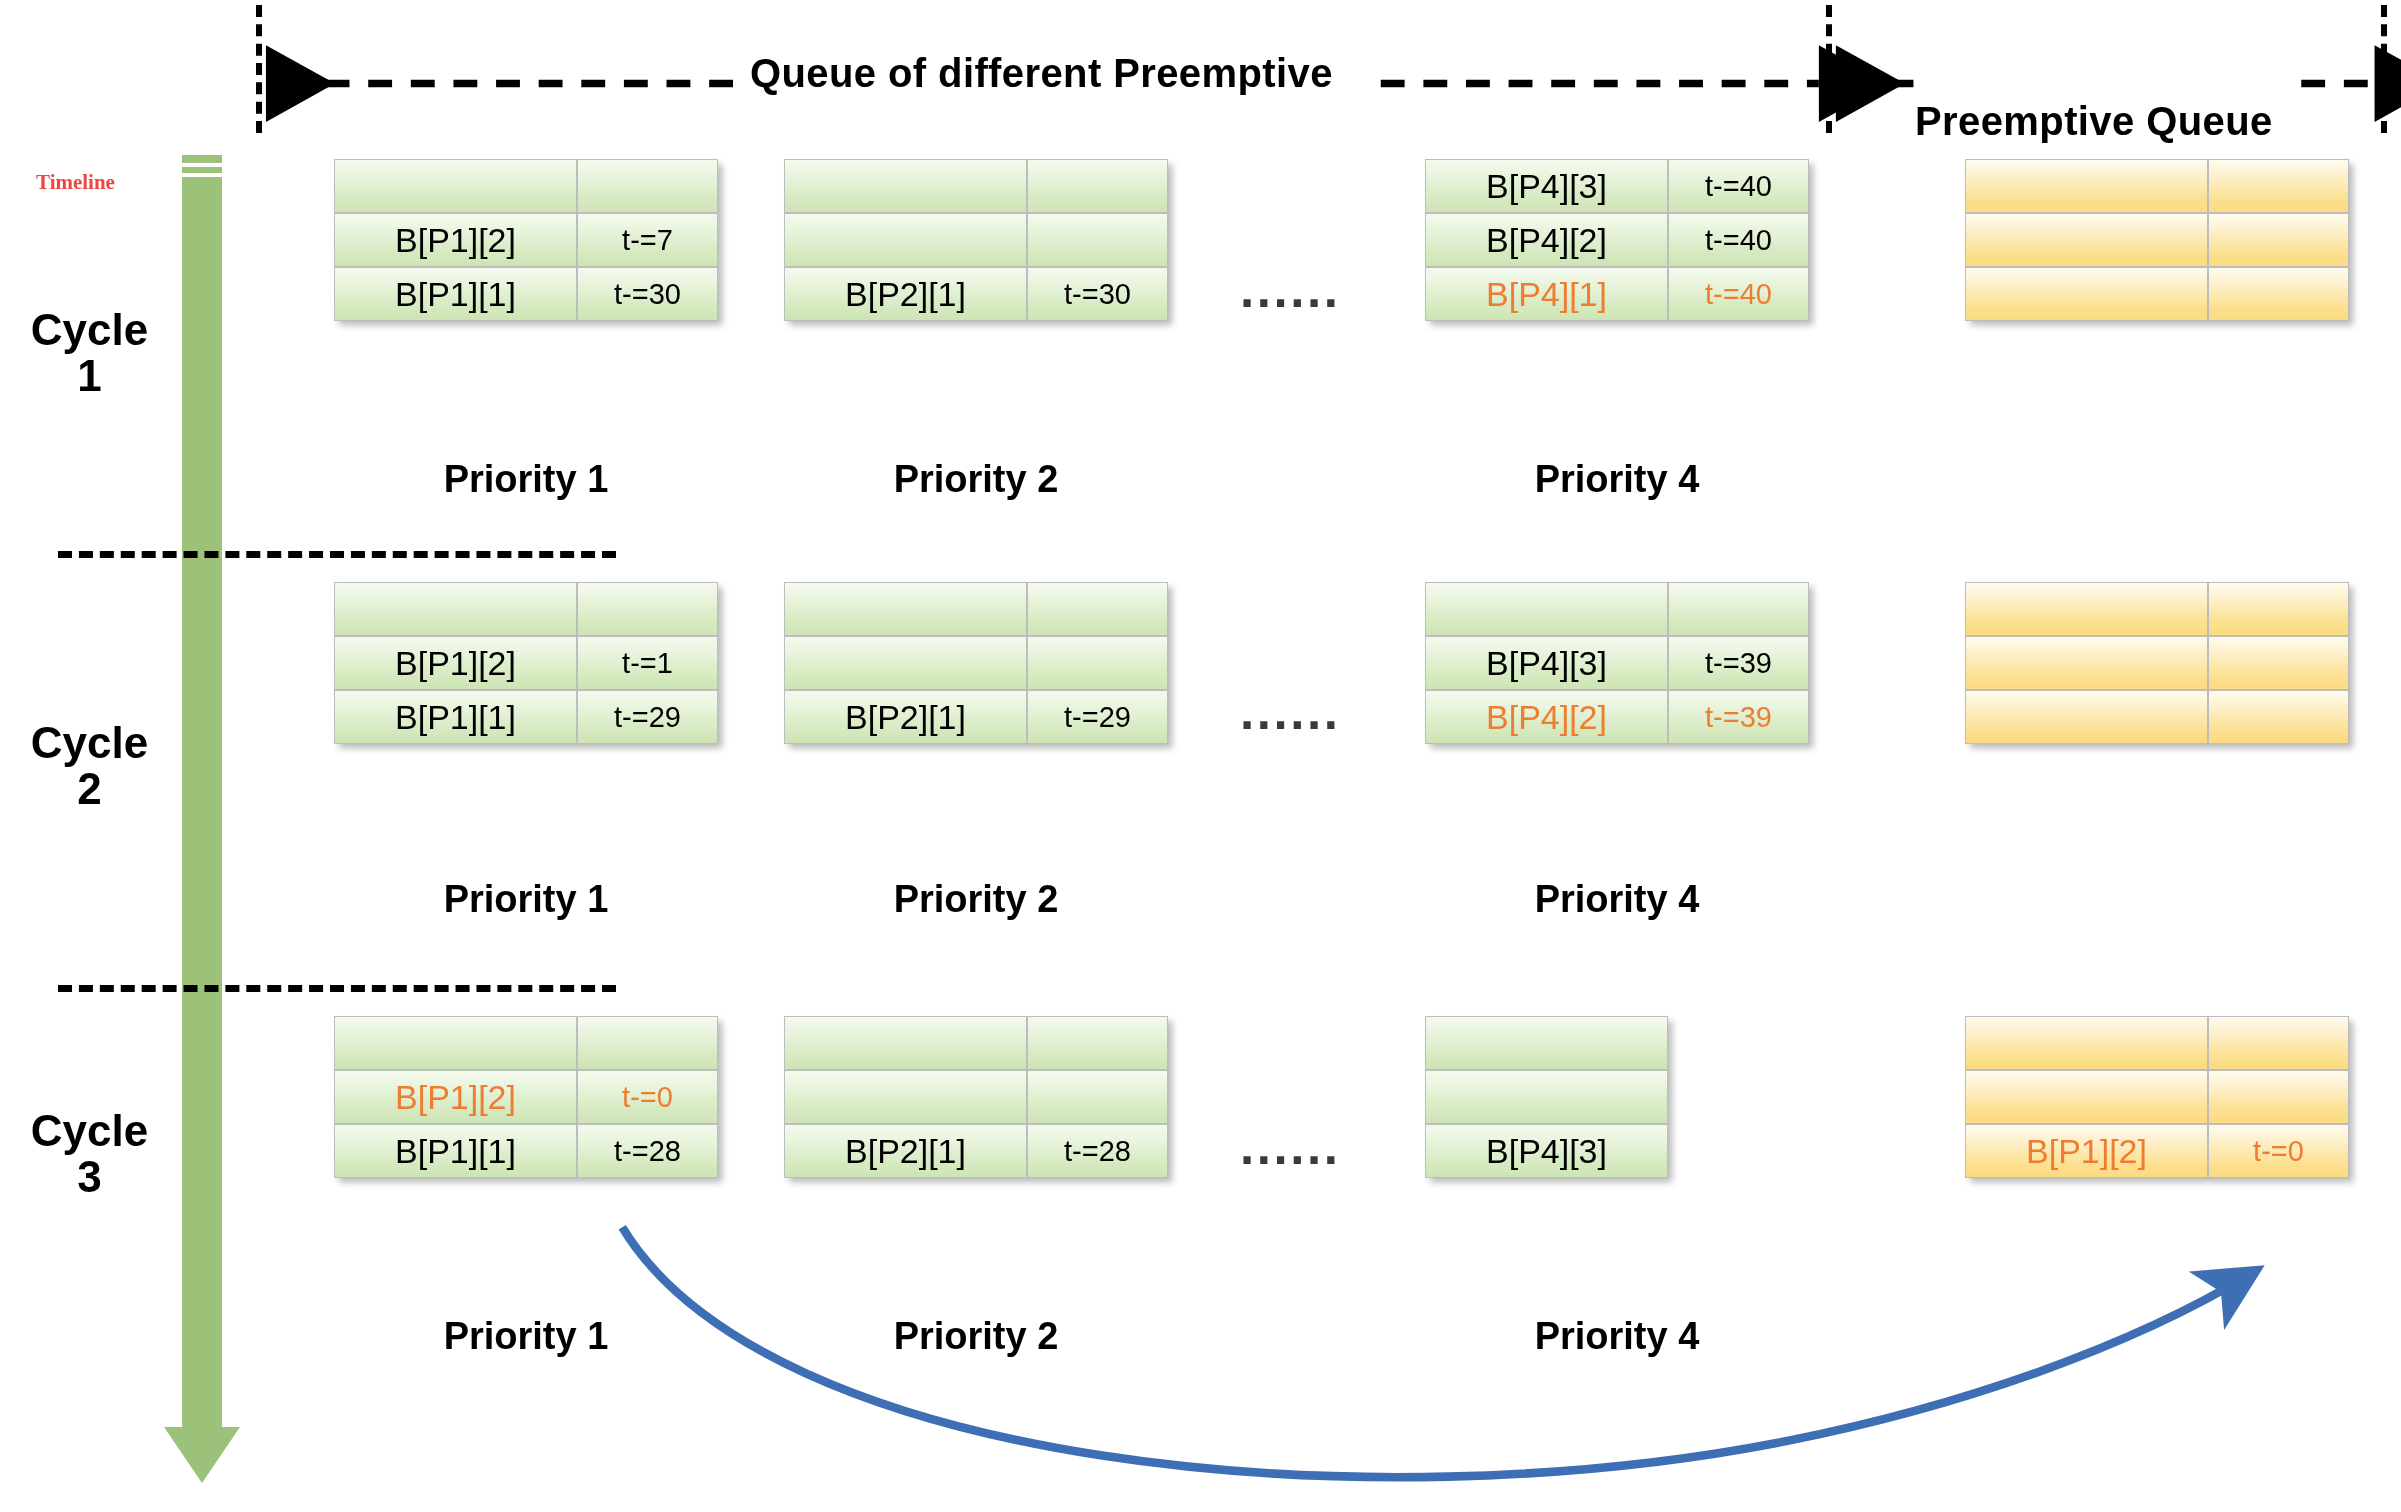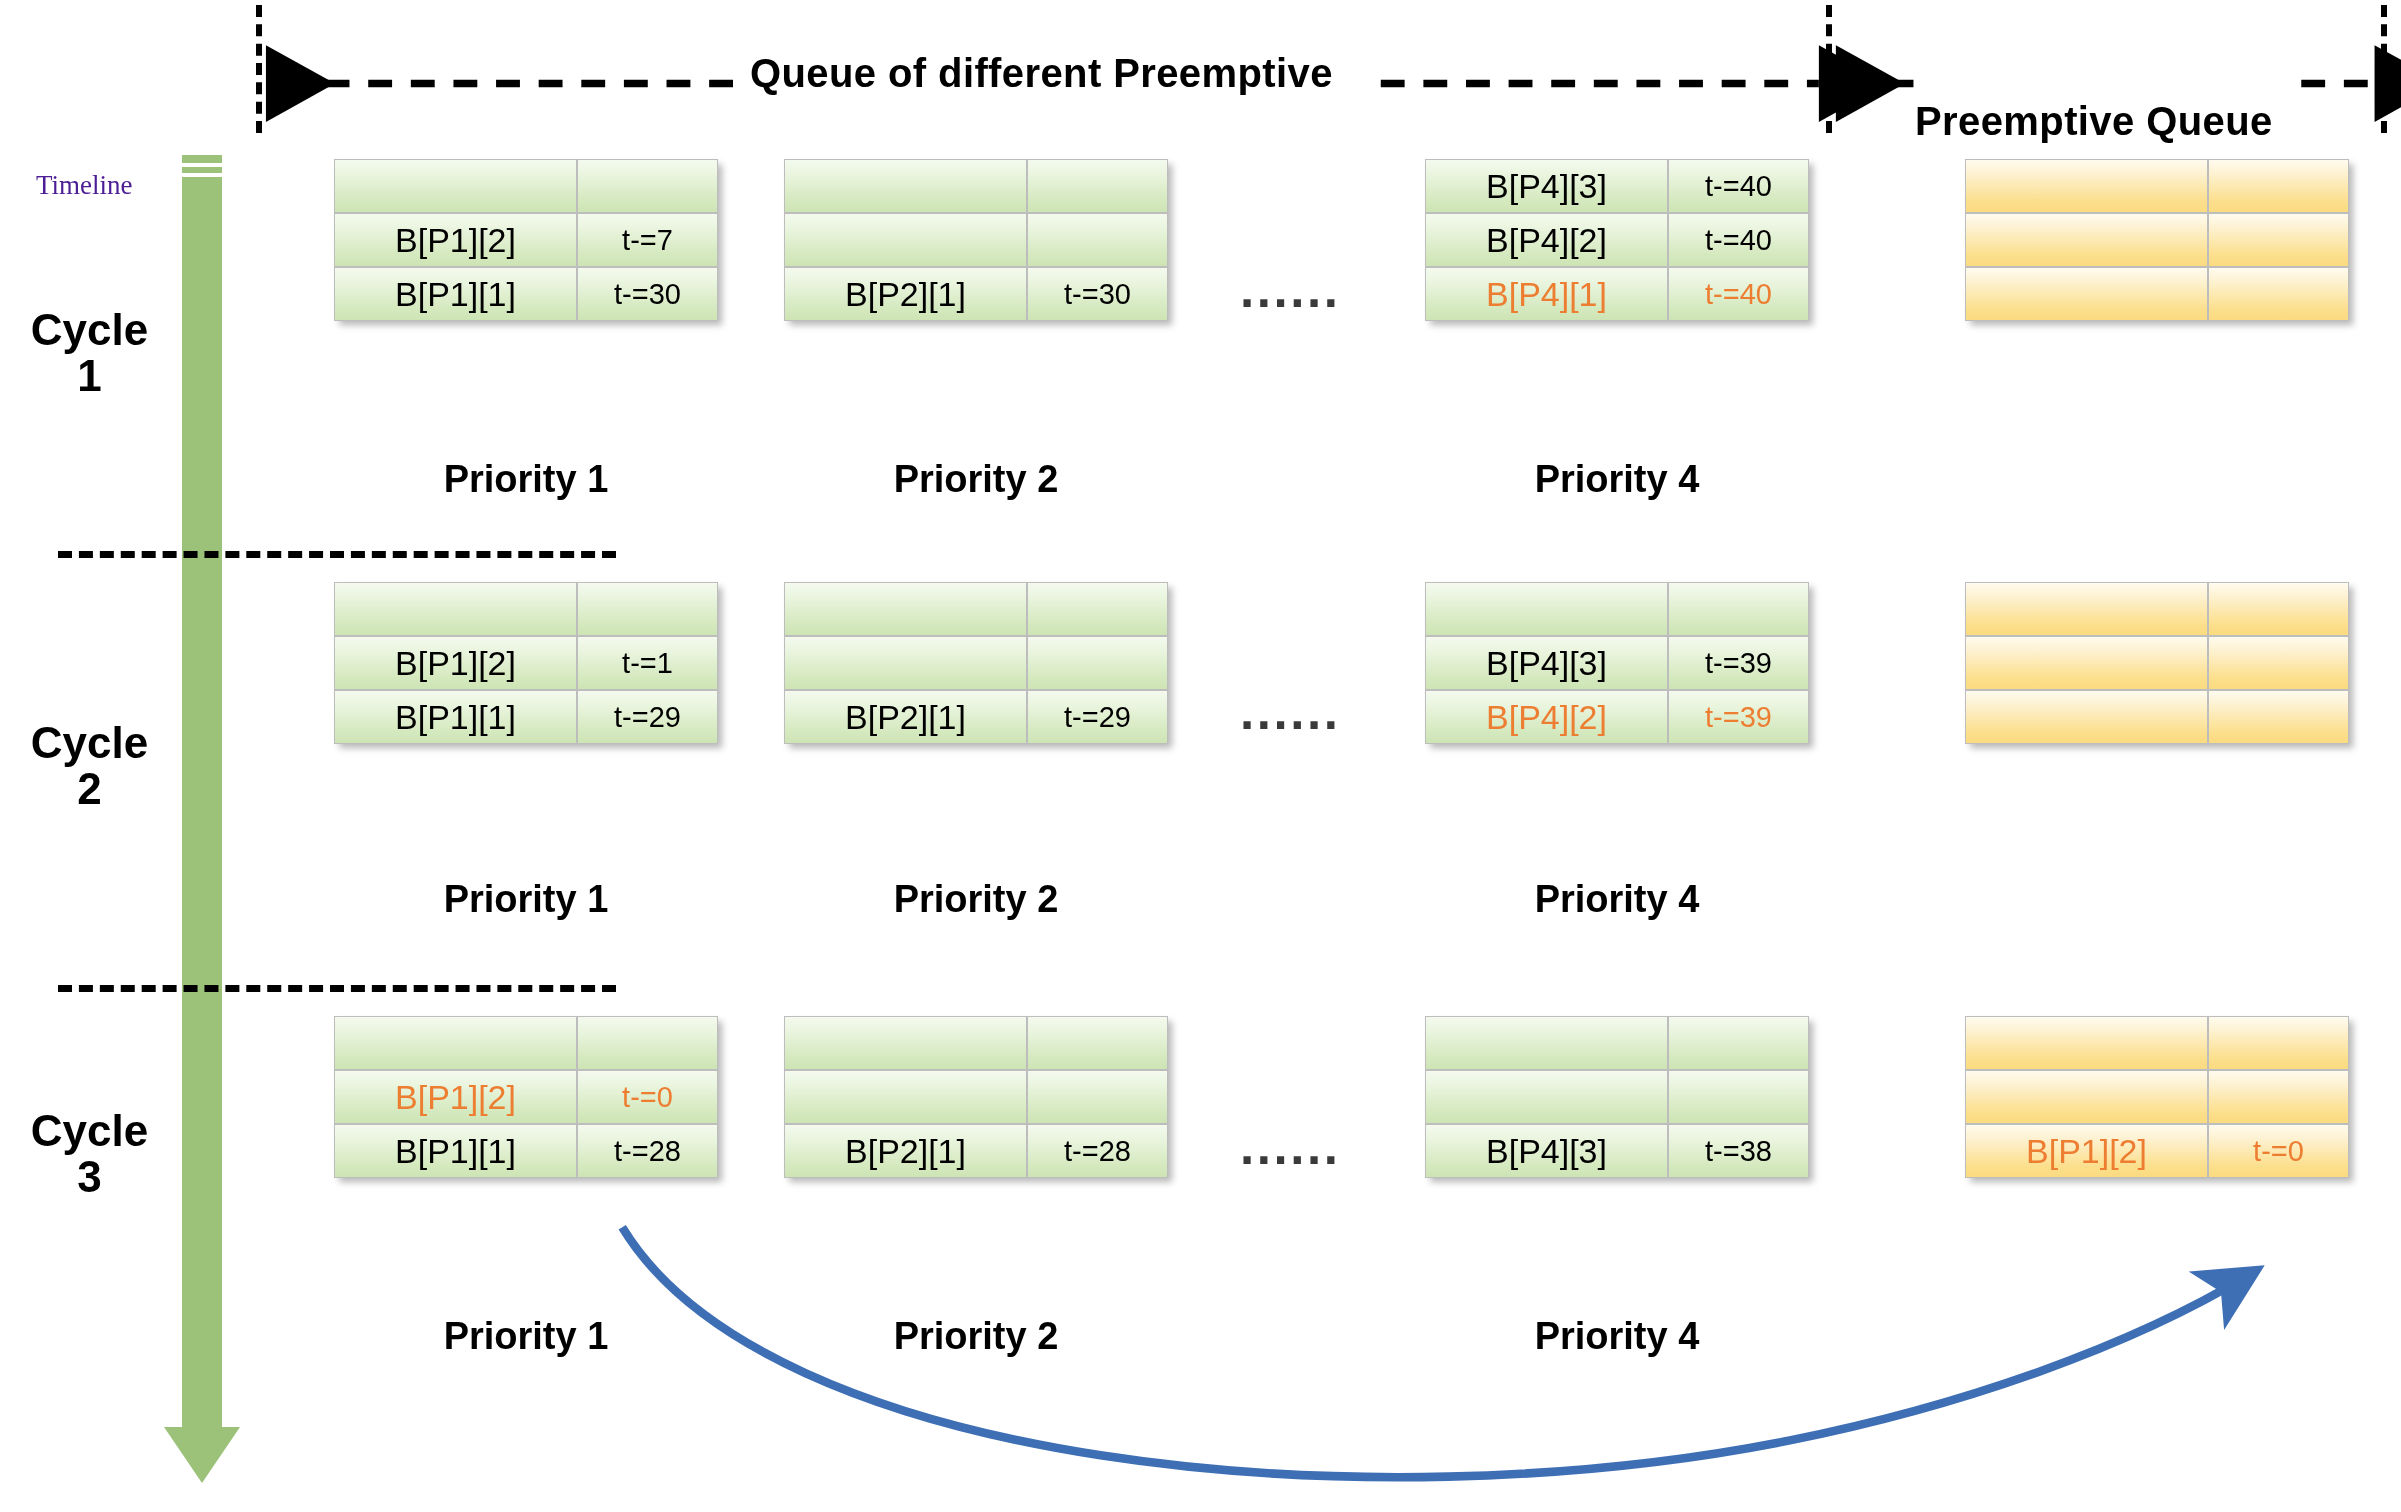--- a/index.html
+++ b/index.html
@@ -13,21 +13,21 @@
     position:absolute;font-weight:bold;font-size:40px;color:#000;
     white-space:nowrap;letter-spacing:0.4px;
   }
 
   
   .cycle-sep{position:absolute;height:0;border-top:7.7px dashed #000;}
 
   
   .timeline-label{
     position:absolute;font-family:"Liberation Serif","DejaVu Serif",serif;
-    font-weight:normal;font-size:27px;color:#4c1d95;white-space:nowrap;
+    font-weight:bold;font-size:21px;color:#ef4444;white-space:nowrap;
   }
   .cycle-label{
     position:absolute;font-weight:bold;font-size:44px;color:#000;
     text-align:center;line-height:1.05;white-space:pre-line;
   }
 
   
   .tl-shaft{position:absolute;background:#9CC178;}
   .tl-head{position:absolute;width:0;height:0;
            border-left:38px solid transparent;border-right:38px solid transparent;
@@ -232,25 +232,20 @@
 </div>
 <div class="prio-label" style="left:784px; top:1315px; width:384px;">Priority 2</div>
 
 <div class="ellipsis" style="left:1240px; top:1121px;">......</div>
 
 <div class="qbox" style="left:1425px; top:1016px;">
   <div class="qcol left">
     <div class="cell green" style="width:243px;height:54px;"></div>
     <div class="cell green" style="width:243px;height:54px;"></div>
     <div class="cell green" style="width:243px;height:54px;">B[P4][3]</div>
-  </div>
-  <div class="qcol right">
-    <div class="cell green" style="width:141px;height:54px;font-size:29px;"></div>
-    <div class="cell green" style="width:141px;height:54px;font-size:29px;"></div>
-    <div class="cell green" style="width:141px;height:54px;font-size:29px;">t-=38</div>
   </div>
 </div>
 <div class="prio-label" style="left:1425px; top:1315px; width:384px;">Priority 4</div>
 
 <div class="qbox" style="left:1965px; top:1016px;">
   <div class="qcol left">
     <div class="cell yellow" style="width:243px;height:54px;"></div>
     <div class="cell yellow" style="width:243px;height:54px;"></div>
     <div class="cell yellow hl" style="width:243px;height:54px;">B[P1][2]</div>
   </div>

